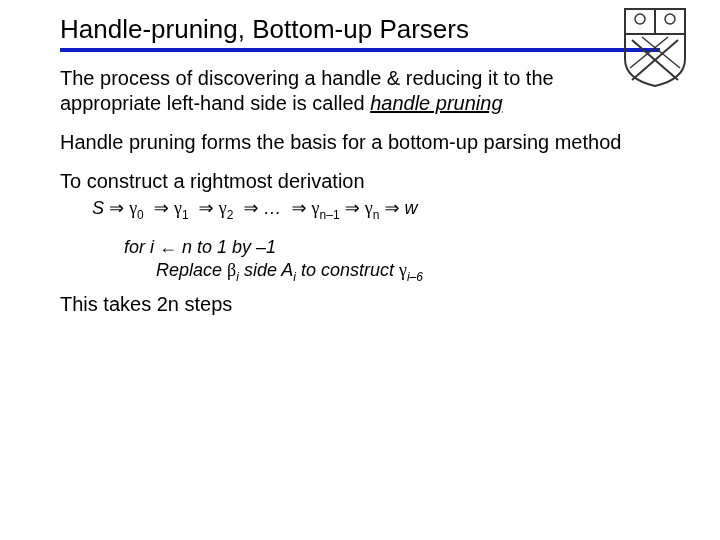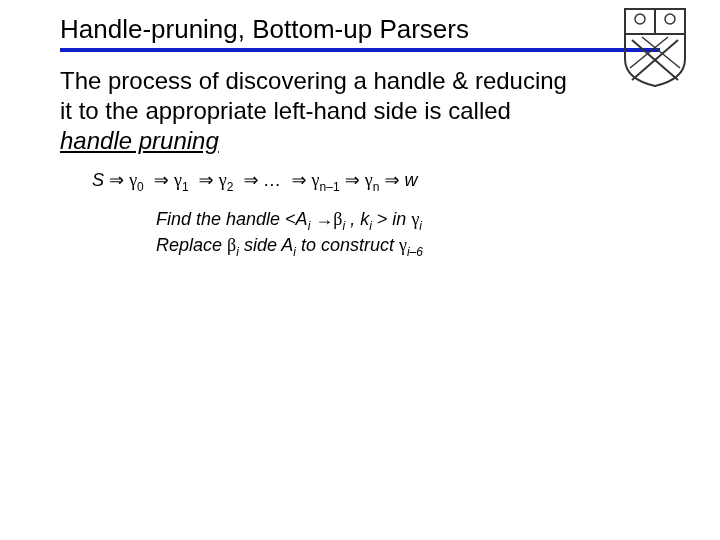--- a/index.html
+++ b/index.html
@@ -30,37 +30,37 @@
     margin: 0 0 4px 0;
     line-height: 1.1;
   }
   .rule {
     height: 4px;
     background: #1020c8;
     margin: 0 0 14px 0;
     width: 100%;
   }
   .para {
-    font-size: 24px;
+    font-size: 20px;
     line-height: 1.25;
     margin: 0 0 14px 0;
   }
   .intro {
     max-width: 520px;
   }
   .ul {
     text-decoration: underline;
   }
   .it {
     font-style: italic;
   }
   .deriv {
     font-size: 18px;
     font-style: italic;
-    margin: 12px 0 14px 32px;
+    margin: 4px 0 14px 32px;
     line-height: 1.15;
   }
   .algo {
     font-size: 18px;
     font-style: italic;
     margin: 0 0 6px 32px;
     line-height: 1.3;
   }
   .nomargin { margin-bottom: 2px; }
   .sub { font-size: 12px; vertical-align: sub; font-style: normal; }
@@ -89,44 +89,46 @@
     </svg>
   </div>
 
   <h1 class="title">Handle-pruning, Bottom-up Parsers</h1>
   <div class="rule"></div>
 
   <p class="para intro">
     <span>The process of discovering a handle &amp; reducing it to the appropriate left-hand side is called </span><span class="it ul">handle pruning</span>
   </p>
 
+  <p class="para">Handle pruning forms the basis for a bottom-up parsing method</p>
 
+  <p class="para nomargin">To construct a rightmost derivation</p>
   <p class="deriv">
     <span>S</span>
     <span class="arrow">⇒</span>
     <span class="greek">γ</span><span class="sub">0</span>&nbsp;
     <span class="arrow">⇒</span>
     <span class="greek">γ</span><span class="sub">1</span>&nbsp;
     <span class="arrow">⇒</span>
     <span class="greek">γ</span><span class="sub">2</span>&nbsp;
     <span class="arrow">⇒</span>
     <span>…</span>&nbsp;
     <span class="arrow">⇒</span>
     <span class="greek">γ</span><span class="sub">n–1</span>
     <span class="arrow">⇒</span>
     <span class="greek">γ</span><span class="sub">n</span>
     <span class="arrow">⇒</span>
     <span>w</span>
   </p>
 
 
   <div class="algo">
-    <div class="indent2">
-      <span>Find the handle &lt;A</span><span class="subit">i</span>
-      <span class="arrow">→</span><span class="greek">β</span><span class="subit">i</span><span> , k</span><span class="subit">i</span><span> &gt; in </span><span class="greek">γ</span><span class="subit">i</span>
+    <div class="indent1">
+      <span>for i </span><span class="arrow">←</span><span> n to 1 by –1</span>
     </div>
     <div class="indent2">
       <span>Replace </span><span class="greek">β</span><span class="subit">i</span><span> side A</span><span class="subit">i</span><span> to construct </span><span class="greek">γ</span><span class="subit">i–6</span>
     </div>
   </div>
 
+  <p class="para">This takes 2n steps</p>
 
 </div>
 
 </body></html>

